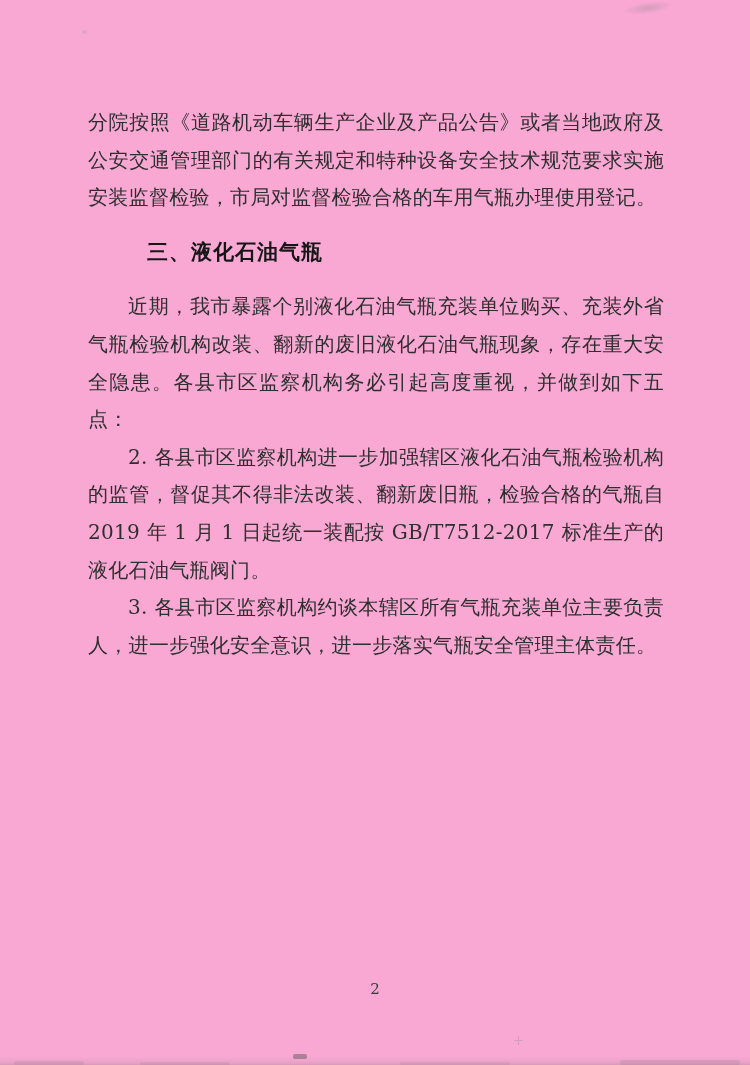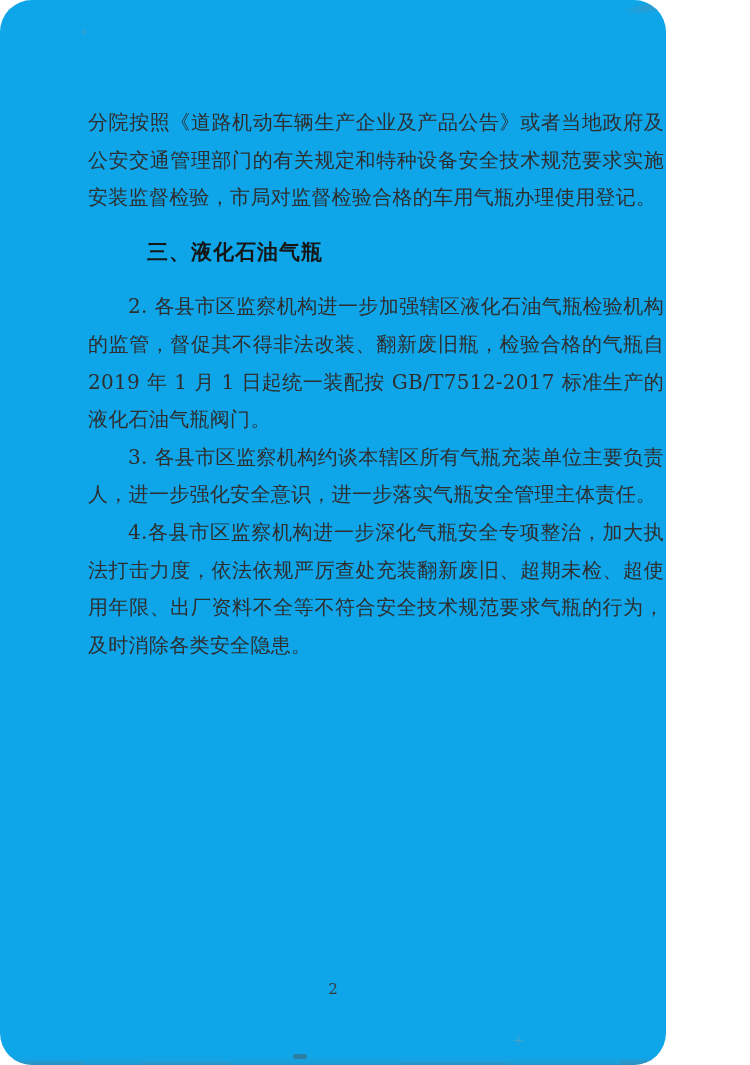--- a/index.html
+++ b/index.html
@@ -2,26 +2,25 @@
 <html><head>
 <meta charset="utf-8">
 <style>
   html, body {
     margin: 0;
     padding: 0;
     background: #ffffff;
   }
   .page {
     position: relative;
-    width: 666px;
+    width: 750px;
     height: 1065px;
-    background: #0ea5e9;
+    background: #f9a8d4;
     overflow: hidden;
     font-family: "DejaVu Serif", serif;
-    border-radius: 32px;
   }
   .content {
     position: absolute;
     left: 88px;
     top: 104px;
     width: 576px;
     color: #2e2e2e;
   }
   .para {
     margin: 0;
@@ -104,27 +103,27 @@
 </head>
 <body>
 
 <main class="page">
 
   <section class="content">
     <p class="para no-indent">分院按照《道路机动车辆生产企业及产品公告》或者当地政府及公安交通管理部门的有关规定和特种设备安全技术规范要求实施安装监督检验，市局对监督检验合格的车用气瓶办理使用登记。</p>
 
     <h2 class="heading">三、液化石油气瓶</h2>
 
+    <p class="para">近期，我市暴露个别液化石油气瓶充装单位购买、充装外省气瓶检验机构改装、翻新的废旧液化石油气瓶现象，存在重大安全隐患。各县市区监察机构务必引起高度重视，并做到如下五点：</p>
 
 
     <p class="para">2. 各县市区监察机构进一步加强辖区液化石油气瓶检验机构的监管，督促其不得非法改装、翻新废旧瓶，检验合格的气瓶自 2019 年 1 月 1 日起统一装配按 GB/T7512-2017 标准生产的液化石油气瓶阀门。</p>
 
     <p class="para">3. 各县市区监察机构约谈本辖区所有气瓶充装单位主要负责人，进一步强化安全意识，进一步落实气瓶安全管理主体责任。</p>
 
-    <p class="para">4.各县市区监察机构进一步深化气瓶安全专项整治，加大执法打击力度，依法依规严厉查处充装翻新废旧、超期未检、超使用年限、出厂资料不全等不符合安全技术规范要求气瓶的行为，及时消除各类安全隐患。</p>
   </section>
 
   <div class="page-number">2</div>
 
   <div class="crease-top-right"></div>
   <div class="speck-top-left"></div>
   <div class="plus-artifact"></div>
   <div class="edge-bottom"></div>
   <div class="smudge s1"></div>
   <div class="smudge s2"></div>

